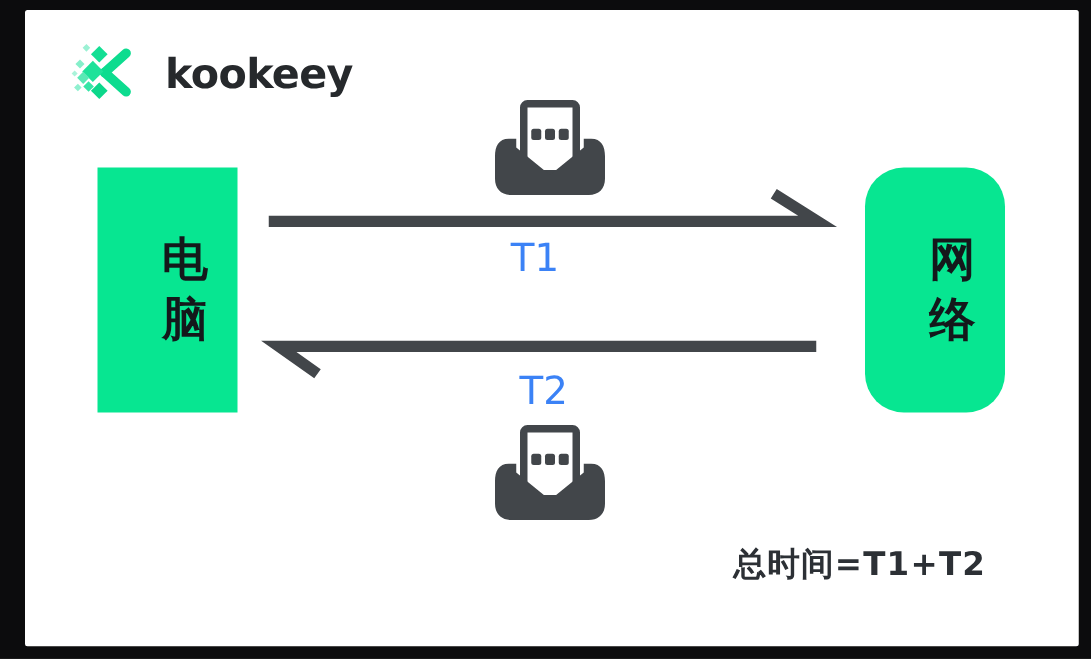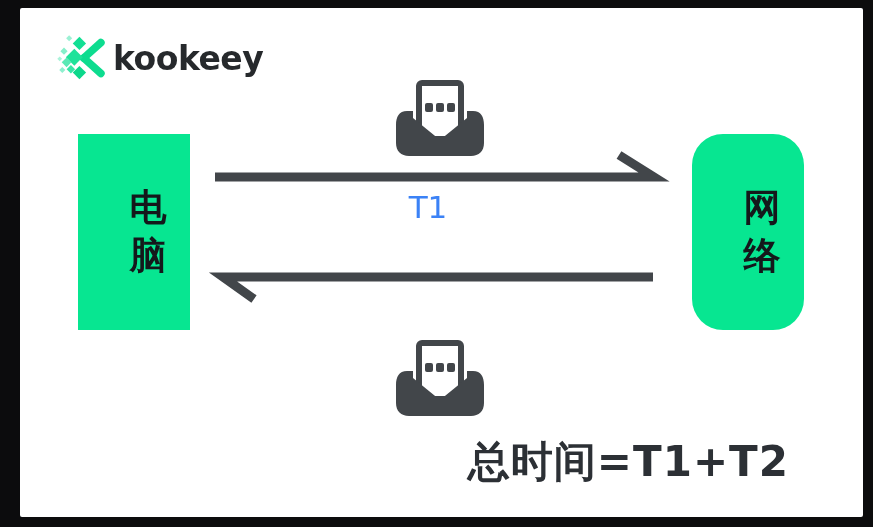--- a/index.html
+++ b/index.html
@@ -24,21 +24,21 @@
     background: #ffffff;
     border-radius: 2px;
   }
   
   .logo {
     position: absolute;
     left: 36px;
     top: 26px;
     display: flex;
     align-items: center;
-    gap: 5px;
+    gap: 24px;
   }
   .brand-name {
     font-size: 33px;
     font-weight: 700;
     color: #26292c;
     letter-spacing: -0.5px;
   }
   
   .node {
     position: absolute;
@@ -86,21 +86,21 @@
     width: 92px;
     height: 80px;
   }
   .envelope-top    { left: 374px; top: 71px; }
   .envelope-bottom { left: 374px; top: 331px; }
   
   .formula {
     position: absolute;
     right: 74px;
     top: 426px;
-    font-size: 42px;
+    font-size: 26px;
     font-weight: 700;
     color: #2c3035;
     letter-spacing: 1px;
     white-space: nowrap;
   }
 </style>
 </head>
 <body>
 
 <div class="frame">
@@ -148,17 +148,18 @@
     <svg class="envelope envelope-bottom" viewBox="0 0 92 80">
       <rect x="25" y="4" width="42" height="56" rx="3" fill="#ffffff" stroke="#42464a" stroke-width="6"></rect>
       <rect x="31" y="24" width="8" height="9" rx="2" fill="#42464a"></rect>
       <rect x="42" y="24" width="8" height="9" rx="2" fill="#42464a"></rect>
       <rect x="53" y="24" width="8" height="9" rx="2" fill="#42464a"></rect>
       <path d="M 13,32 C 5,32 2,38 2,46 L 2,64 C 2,72 7,77 15,77 L 77,77 C 85,77 90,72 90,64
                L 90,46 C 90,38 87,32 79,32 L 73,32 L 73,39 L 46,61 L 19,39 L 19,32 Z" fill="#42464a"></path>
     </svg>
 
     <div class="arrow-label t1-label">T1</div>
+    <div class="arrow-label t2-label">T2</div>
 
     <div class="formula">总时间=T1+T2</div>
 
   </div>
 </div>
 
 </body></html>

